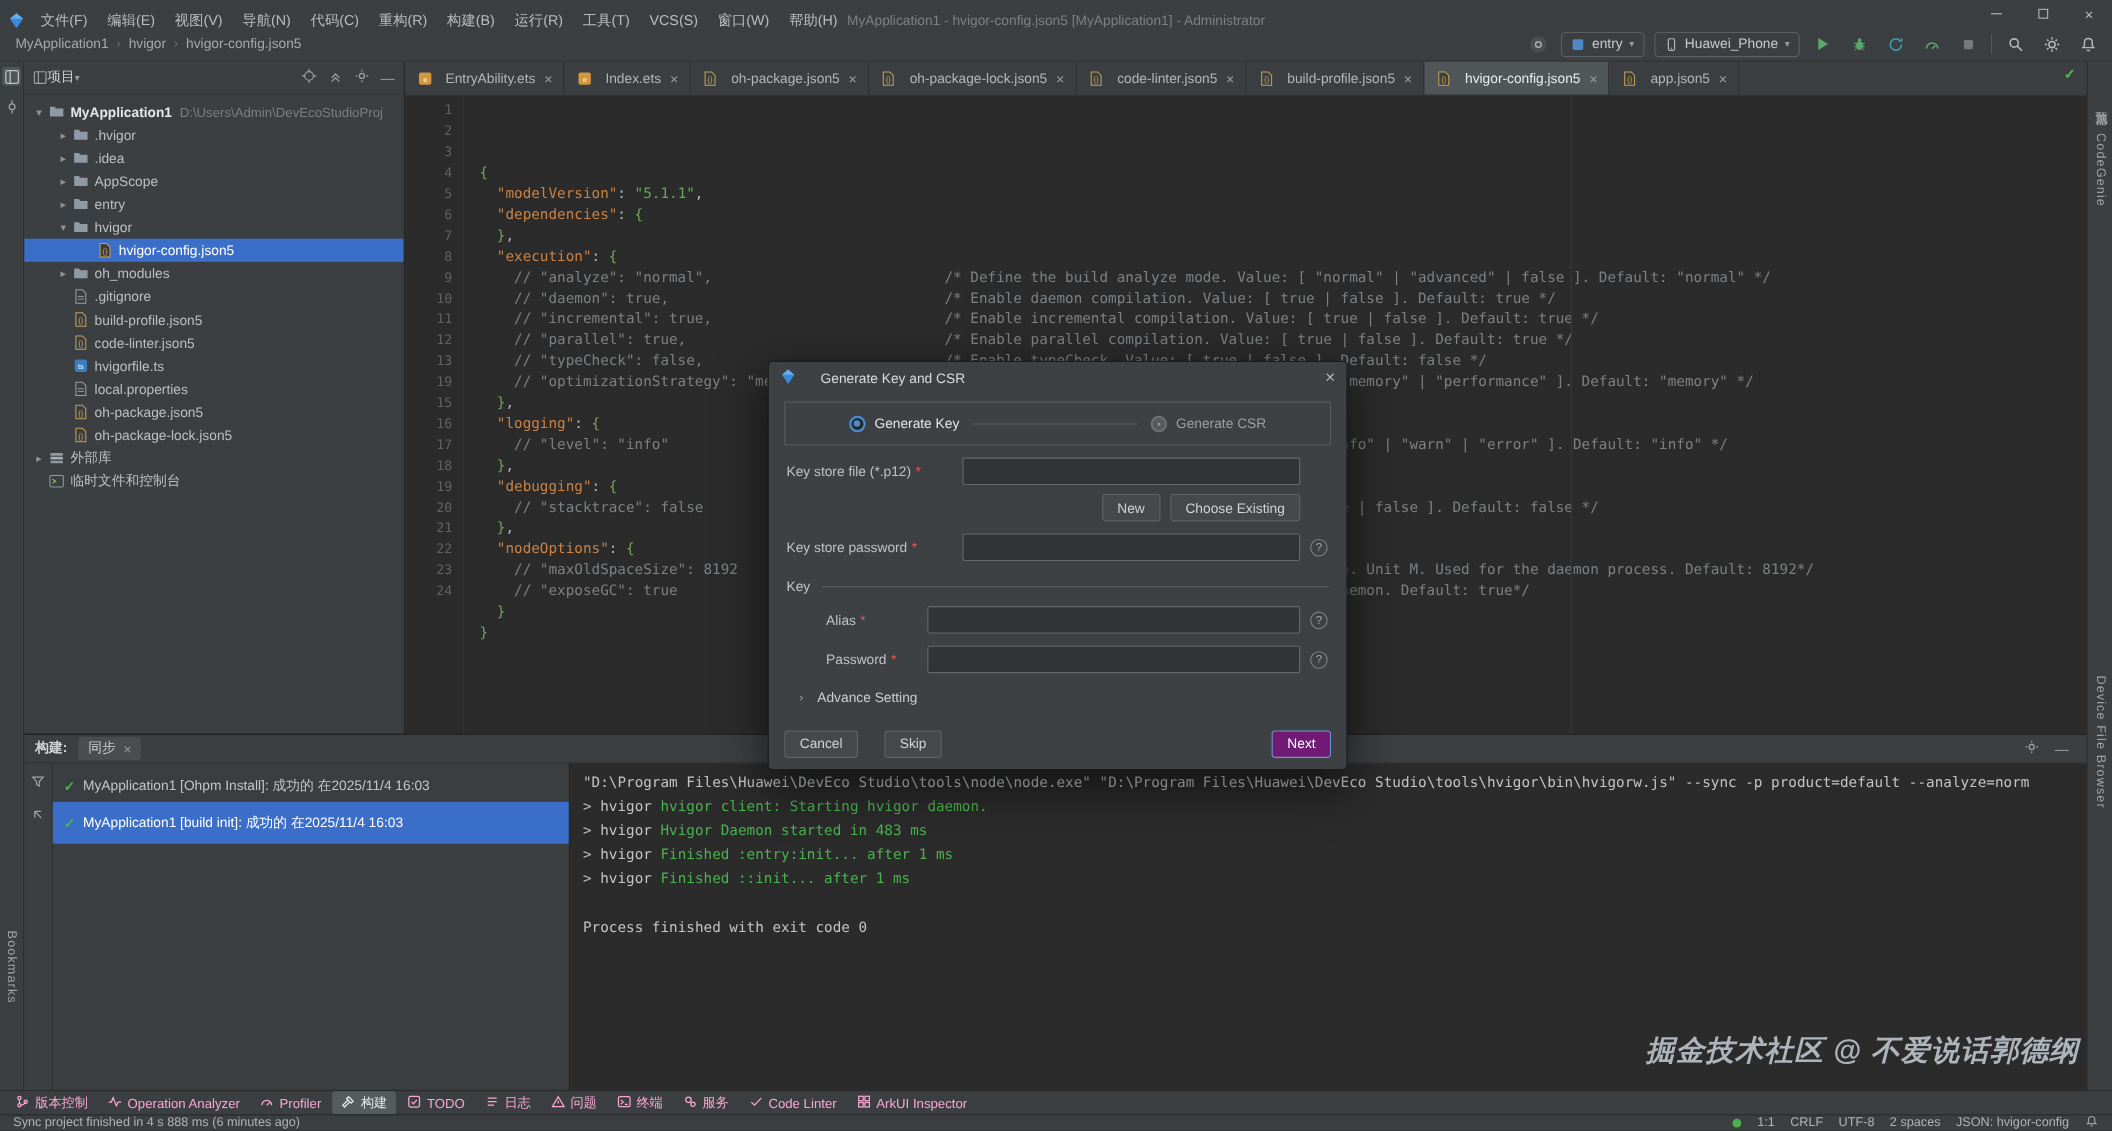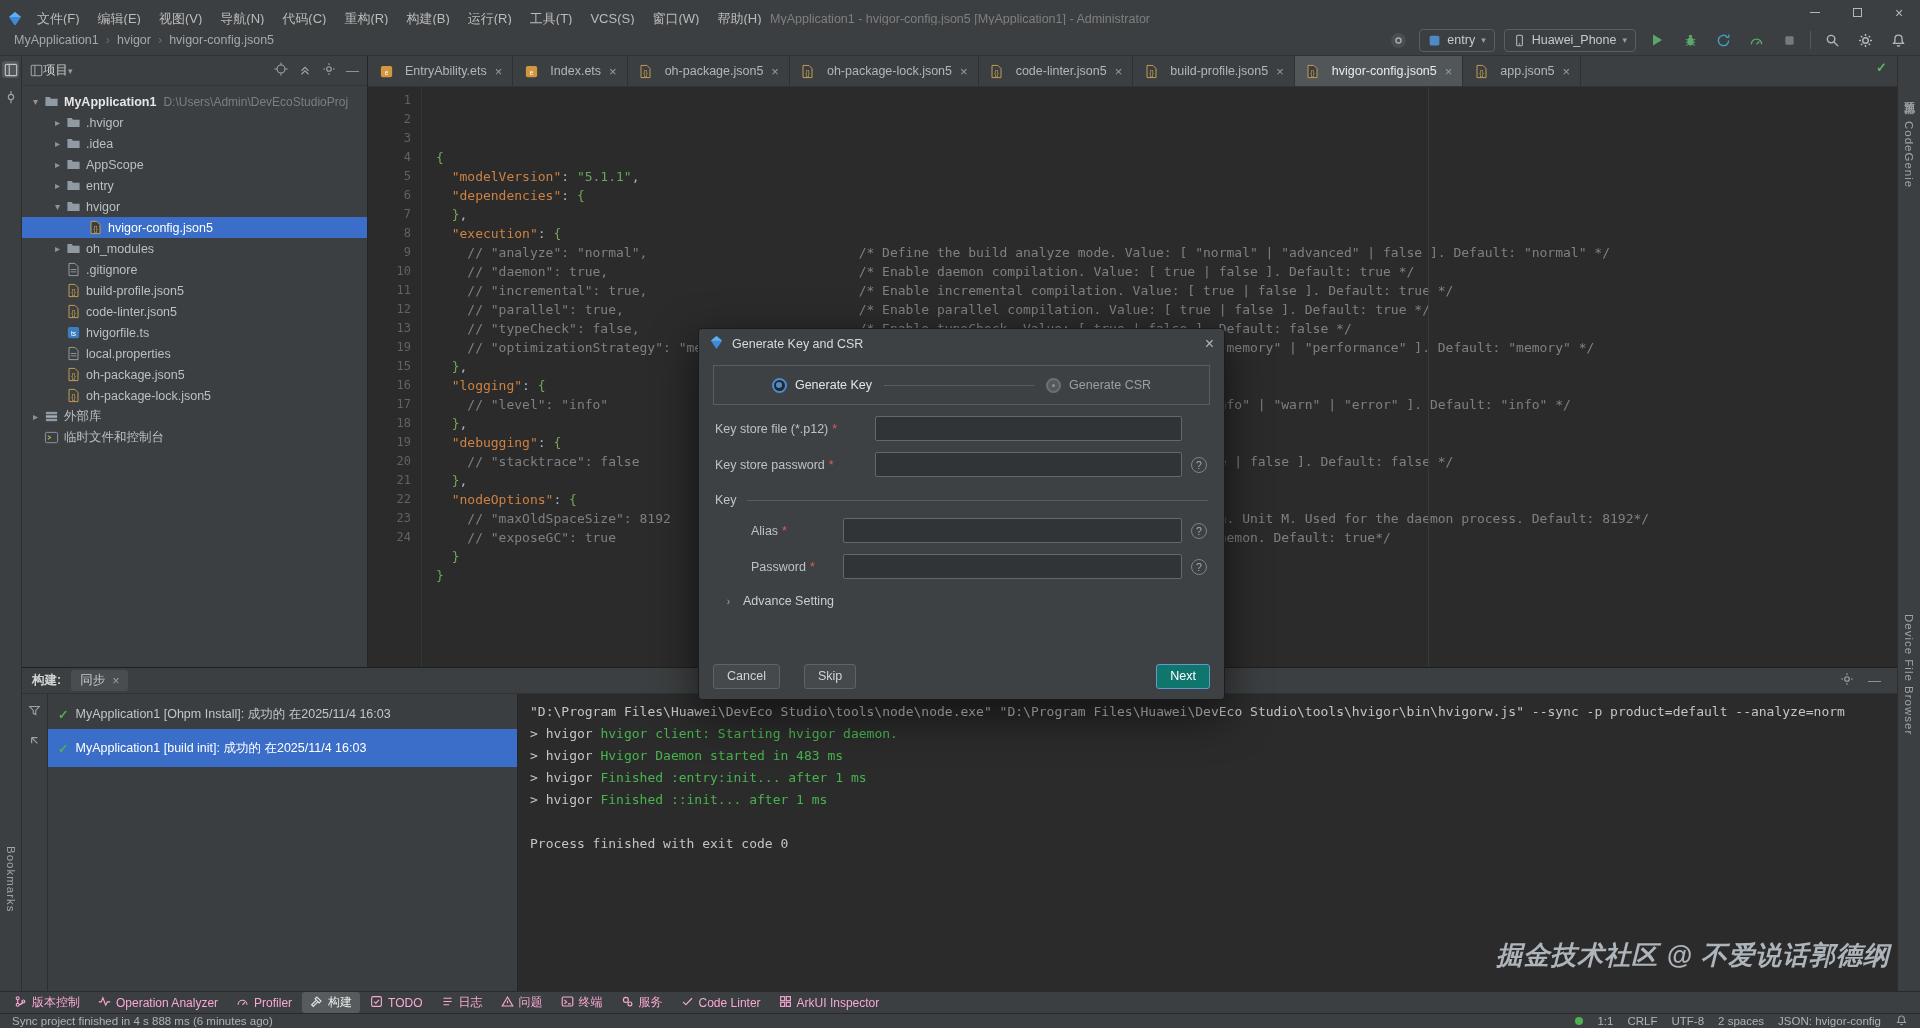--- a/index.html
+++ b/index.html
@@ -80,42 +80,42 @@
   .bw-list{width:470px;flex:0 0 470px;background:#3b3e40;border-right:1px solid #262626;padding-top:5px;font-size:12.5px;}
   .build-row{display:flex;align-items:center;gap:7px;height:30px;padding:0 10px;color:#c3c5c7;white-space:nowrap;overflow:hidden;}
   .build-row.selected{background:#3b6ec9;color:#ffffff;height:38px;}
   .build-check{color:#4db14f;font-weight:bold;}
   .bw-console{flex:1;padding:7px 0 0 12px;font-family:"DejaVu Sans Mono",monospace;font-size:13px;line-height:22px;overflow:hidden;white-space:pre;}
   .c-pln{color:#c2c4c6;} .c-grn{color:#48b44d;}
   .c-line{min-height:22px;}
 
   
   .dialog{position:absolute;left:698px;top:328px;width:527px;height:372px;background:#3d4143;border:1px solid #1b1c1e;border-radius:4px;box-shadow:0 14px 44px rgba(0,0,0,.6);z-index:50;font-size:12.5px;}
-  .dlg-title{height:30px;display:flex;align-items:center;gap:8px;padding:0 10px;color:#d8dadb;}
+  .dlg-title{height:30px;display:flex;align-items:center;gap:22px;padding:0 10px;color:#d8dadb;}
   .dlg-close{margin-left:auto;font-size:16px;color:#b3b6b8;line-height:1;}
   .dlg-steps{margin:6px 14px 0;border:1px solid #595d5f;height:40px;display:flex;align-items:center;justify-content:center;gap:12px;}
   .step{display:flex;align-items:center;gap:8px;}
   .step .slabel{color:#9c9fa1;}
   .step.active .slabel{color:#e3e4e5;}
   .radio{width:15px;height:15px;border-radius:50%;display:inline-block;position:relative;}
   .radio.on{background:#26282a;border:2px solid #4a8cd0;}
   .radio.on::after{content:"";position:absolute;inset:2.5px;border-radius:50%;background:#4a8cd0;}
   .radio.off{background:#56595b;border:2px solid #6c7072;}
   .radio.off::after{content:"";position:absolute;inset:4px;border-radius:50%;background:#8d9193;}
   .step-line{width:150px;height:1px;background:#595d5f;}
   .dlg-row{margin:11px 16px 0;display:grid;grid-template-columns:160px 1fr 26px;align-items:center;}
   .dlg-row.key{margin-left:52px;grid-template-columns:92px 1fr 26px;}
   .dlg-row label{color:#bfc1c3;}
   .dlg-row label em{font-style:normal;color:#e05a5a;margin-left:4px;}
   .dlg-input{height:25px;background:#313437;border:1px solid #646869;border-radius:2px;color:#dddfe1;padding:0 6px;font-size:12.5px;outline:none;}
   .help{width:16px;height:16px;margin-left:9px;border:1px solid #7e8284;border-radius:50%;color:#a6aaac;font-size:10.5px;display:flex;align-items:center;justify-content:center;}
   .file-btn-row{margin-top:8px;}
   .file-btns{display:flex;justify-content:flex-end;gap:9px;}
   .btn{height:25px;padding:0 13px;background:#45494b;border:1px solid #5f6365;border-radius:3px;color:#d0d2d4;font-size:12.5px;font-family:"Liberation Sans",sans-serif;}
-  .btn.primary{background:#0f766e;border-color:#6a96d0;color:#ffffff;}
+  .btn.primary{background:#701a75;border-color:#6a96d0;color:#ffffff;}
   .dlg-sep{margin:16px 16px 0;display:flex;align-items:center;gap:10px;color:#c3c5c7;}
   .dlg-sep i{flex:1;height:1px;background:#595d5f;}
   .dlg-adv{margin:15px 16px 0 22px;display:flex;align-items:center;gap:7px;color:#cbcdce;}
   .dlg-adv .chev{color:#a6aaac;}
   .dlg-footer{position:absolute;left:0;right:0;bottom:0;height:46px;display:flex;align-items:center;padding:0 14px;gap:24px;}
   .flex-spacer{flex:1;}
 
   
   .bottom-strip{position:absolute;left:0;right:0;top:991px;height:22px;background:#3c3f41;border-top:1px solid #2a2a2a;display:flex;align-items:center;padding-left:6px;gap:2px;font-size:12px;}
   .bb-item{display:flex;align-items:center;gap:5px;padding:2px 8px;border-radius:3px;color:#f9a8d4;white-space:nowrap;}
@@ -677,20 +677,28 @@
       <span class="step">
         <i class="radio off"></i>
         <span class="slabel">Generate CSR</span>
       </span>
     </div>
     <div class="dlg-row">
       <label><span>Key store file (*.p12)</span><em>*</em></label>
       <input class="dlg-input" style="">
       <span class="help-slot"></span>
     </div>
+    <div class="dlg-row file-btn-row">
+      <span></span>
+      <div class="file-btns">
+        <button class="btn">New</button>
+        <button class="btn">Choose Existing</button>
+      </div>
+      <span></span>
+    </div>
     <div class="dlg-row">
       <label><span>Key store password</span><em>*</em></label>
       <input class="dlg-input" type="password" style="">
       <span class="help">?</span>
     </div>
     <div class="dlg-sep">
       <span>Key</span>
         <i></i>
     </div>
     <div class="dlg-row key">

